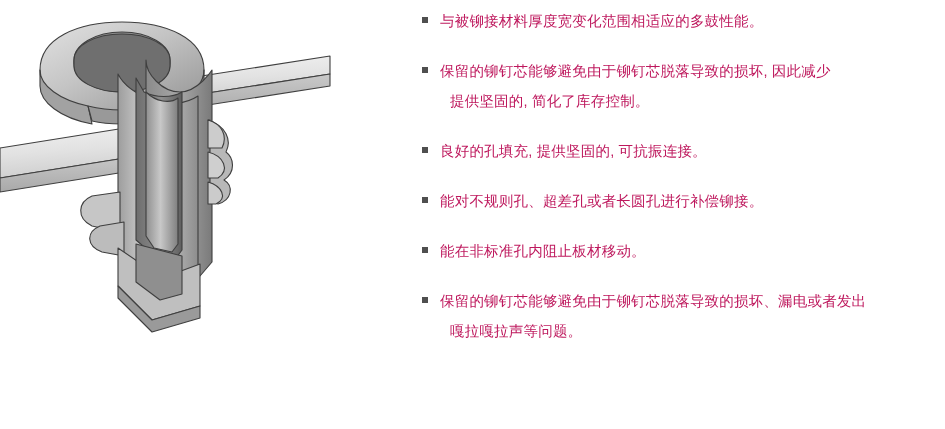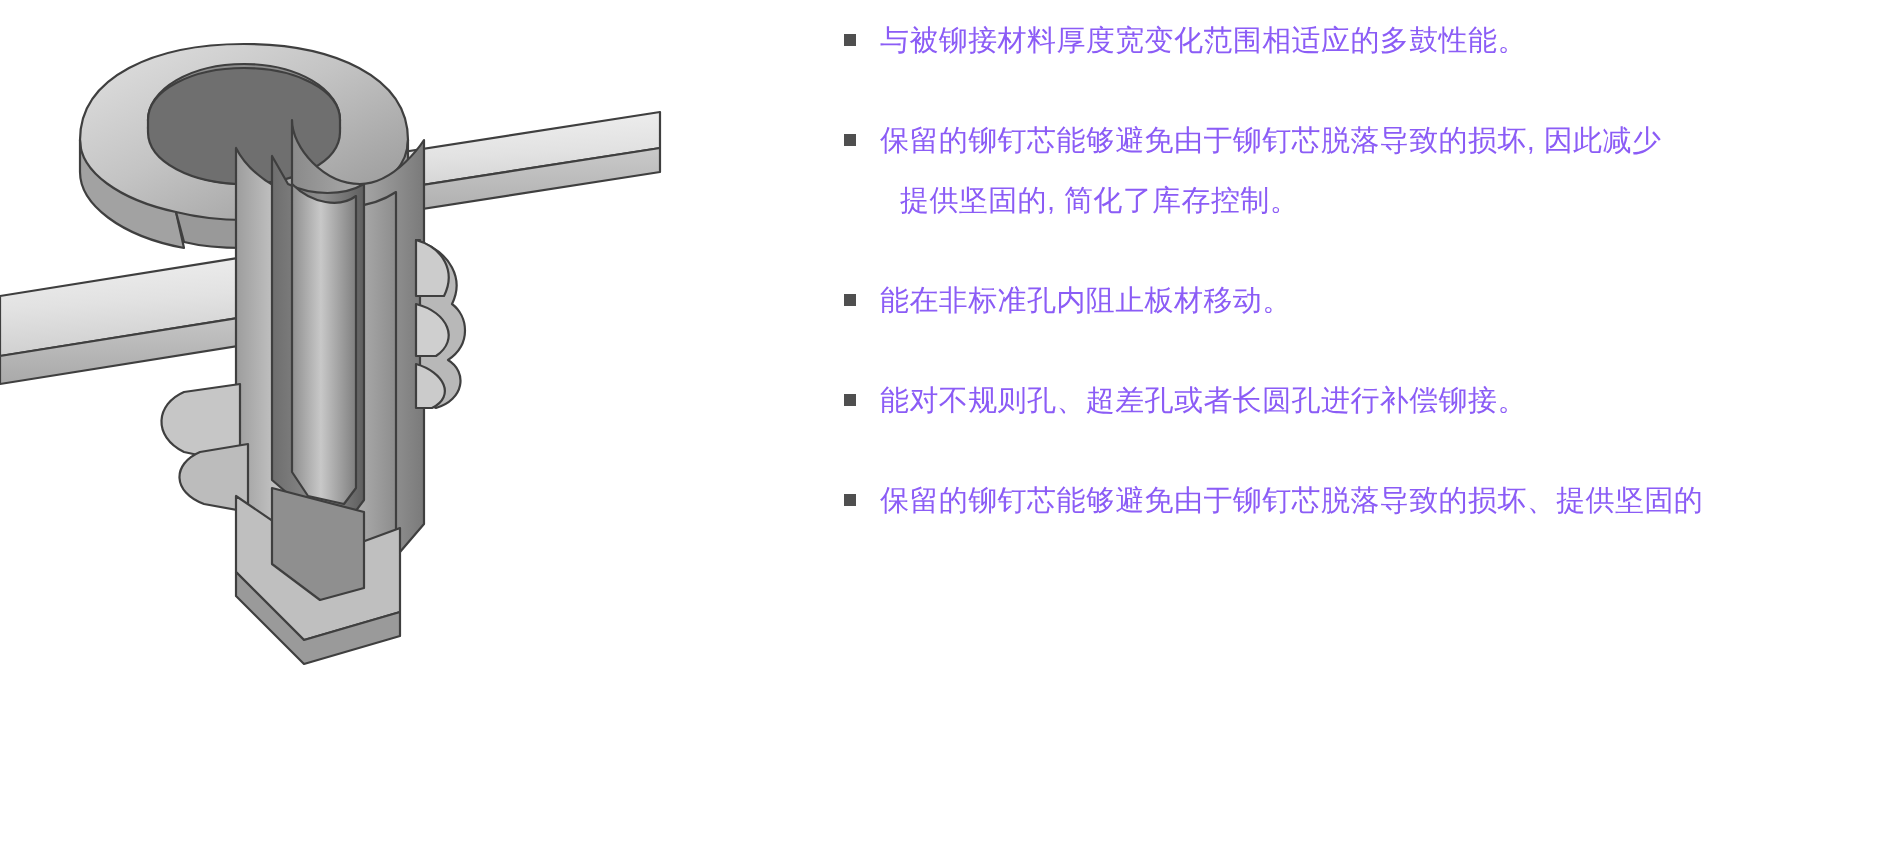--- a/index.html
+++ b/index.html
@@ -48,21 +48,21 @@
     list-style: none;
     margin: 0;
     padding: 0;
   }
   ul.bullet-list > li {
     position: relative;
     padding-left: 20px;
     margin-bottom: 20px;
     font-size: 14.5px;
     line-height: 30px;
-    color: #8b5cf6;
+    color: #be185d;
     letter-spacing: 0.2px;
     max-width: 500px;
   }
   ul.bullet-list > li .marker {
     position: absolute;
     left: 2px;
     top: 11px;
     width: 6px;
     height: 6px;
     background: #4f4f4f;
@@ -190,32 +190,37 @@
         <span class="marker"></span>
         <span class="line-text">与被铆接材料厚度宽变化范围相适应的多鼓性能。</span>
       </li>
 
       <li>
         <span class="marker"></span>
         <span class="line-text"> 保留的铆钉芯能够避免由于铆钉芯脱落导致的损坏, 因此减少</span>
         <span class="line-text indent">提供坚固的, 简化了库存控制。</span>
       </li>
 
+      <li>
+        <span class="marker"></span>
+        <span class="line-text">良好的孔填充, 提供坚固的, 可抗振连接。</span>
+      </li>
+
+      <li>
+        <span class="marker"></span>
+        <span class="line-text">能对不规则孔、超差孔或者长圆孔进行补偿铆接。</span>
+      </li>
 
       <li>
         <span class="marker"></span>
         <span class="line-text">能在非标准孔内阻止板材移动。</span>
       </li>
 
       <li>
         <span class="marker"></span>
-        <span class="line-text">能对不规则孔、超差孔或者长圆孔进行补偿铆接。</span>
-      </li>
-
-      <li>
-        <span class="marker"></span>
-        <span class="line-text">保留的铆钉芯能够避免由于铆钉芯脱落导致的损坏、提供坚固的</span>
+        <span class="line-text">保留的铆钉芯能够避免由于铆钉芯脱落导致的损坏、漏电或者发出</span>
+        <span class="line-text indent">嘎拉嘎拉声等问题。</span>
       </li>
 
     </ul>
   </div>
 
 </div>
 
 </body></html>

